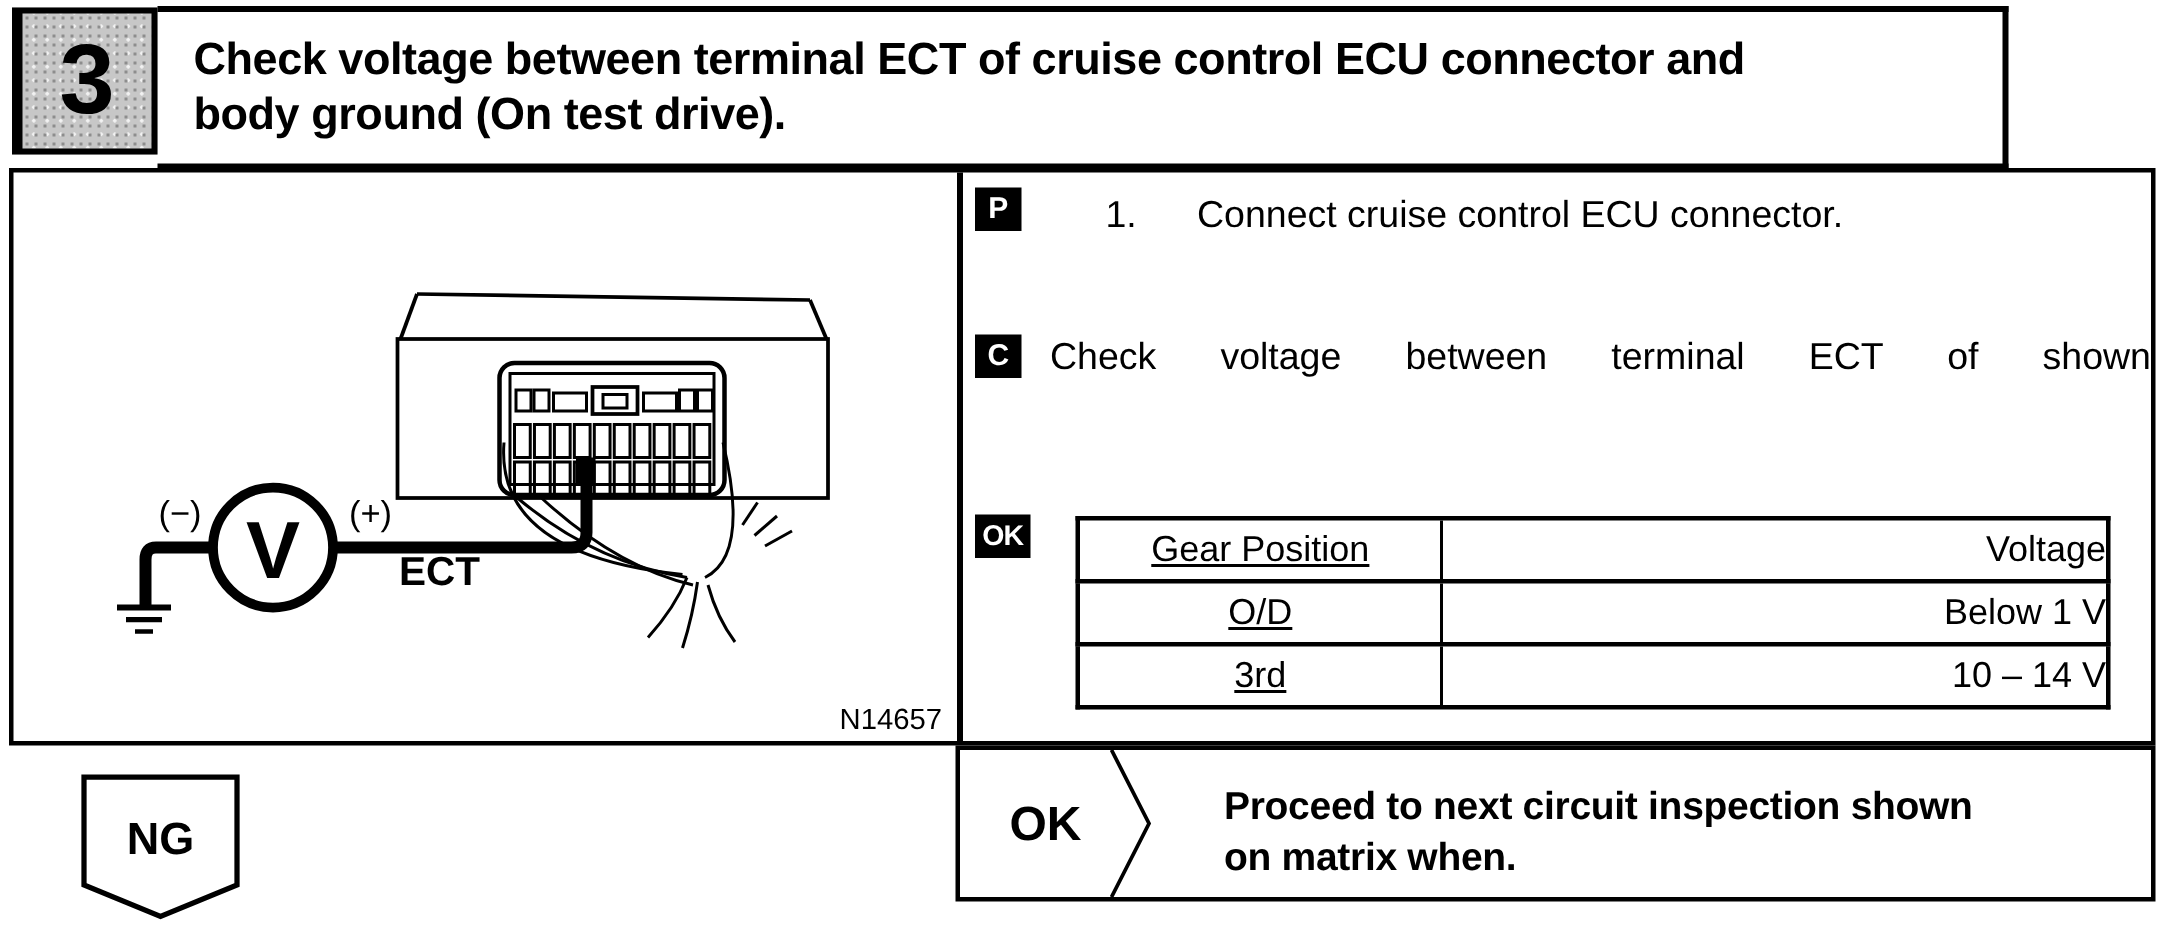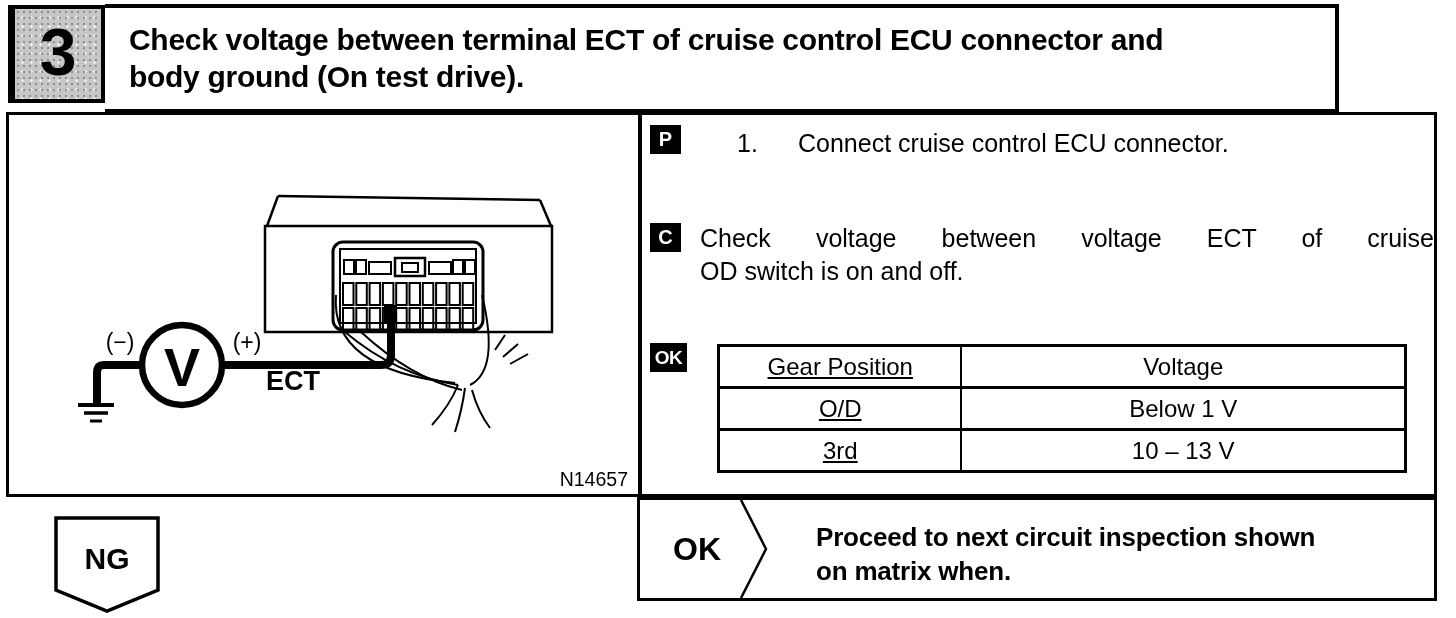--- a/index.html
+++ b/index.html
@@ -46,21 +46,21 @@
   .jline{text-align:justify;text-align-last:justify;}
   .spec-table{
     position:absolute;left:75px;top:229px;width:690px;border-collapse:collapse;
     font-size:24px;table-layout:fixed;
   }
   .spec-table td{
     border:3px solid #000;border-left-width:2px;border-right-width:2px;
     text-align:center;height:39px;padding:0;
   }
   .spec-table td:first-child{width:35%;border-left-width:3px;text-decoration:underline;}
-  .spec-table td:last-child{border-right-width:3px;}
+  .spec-table td:last-child{border-right-width:3px;text-align:right;}
   
   .ok-box{
     position:absolute;left:637px;top:497px;width:800px;height:104px;box-sizing:border-box;
     border:3px solid #000;
   }
   .ok-box .ok-label{
     position:absolute;left:18px;top:0;width:78px;height:98px;line-height:98px;
     text-align:center;font-size:32px;font-weight:700;
   }
   .ok-chevron{position:absolute;left:0;top:0;}
@@ -166,38 +166,37 @@
     <div class="instruction-panel">
       <div class="kbadge" style="top:10px">P</div>
       <div class="prep-list">
         <div class="prep-row">
           <span class="pnum">1.</span><span>Connect cruise control ECU connector.</span>
         </div>
       </div>
 
       <div class="kbadge" style="top:108px">C</div>
       <div class="check-par">
-        <div class="jline">Check voltage between voltage ECT of cruise</div>
-        <div>OD switch is on and off.</div>
+        <div class="jline">Check voltage between terminal ECT of shown</div>
       </div>
 
       <div class="kbadge wide" style="top:228px">OK</div>
       <table class="spec-table">
         <tbody>
           <tr>
             <td>Gear Position</td>
             <td>Voltage</td>
           </tr>
           <tr>
             <td>O/D</td>
             <td>Below 1 V</td>
           </tr>
           <tr>
             <td>3rd</td>
-            <td>10 – 13 V</td>
+            <td>10 – 14 V</td>
           </tr>
         </tbody>
       </table>
     </div>
   </div>
 
   <div class="ng-wrap">
     <svg width="114" height="103" viewBox="0 0 114 103">
       <polygon points="6,5 108,5 108,77 57,98 6,77" fill="#fff" stroke="#000" stroke-width="3.5"></polygon>
       <text x="57" y="56" text-anchor="middle" font-size="30" font-weight="700" fill="#000" font-family="Liberation Sans, sans-serif">NG</text>

